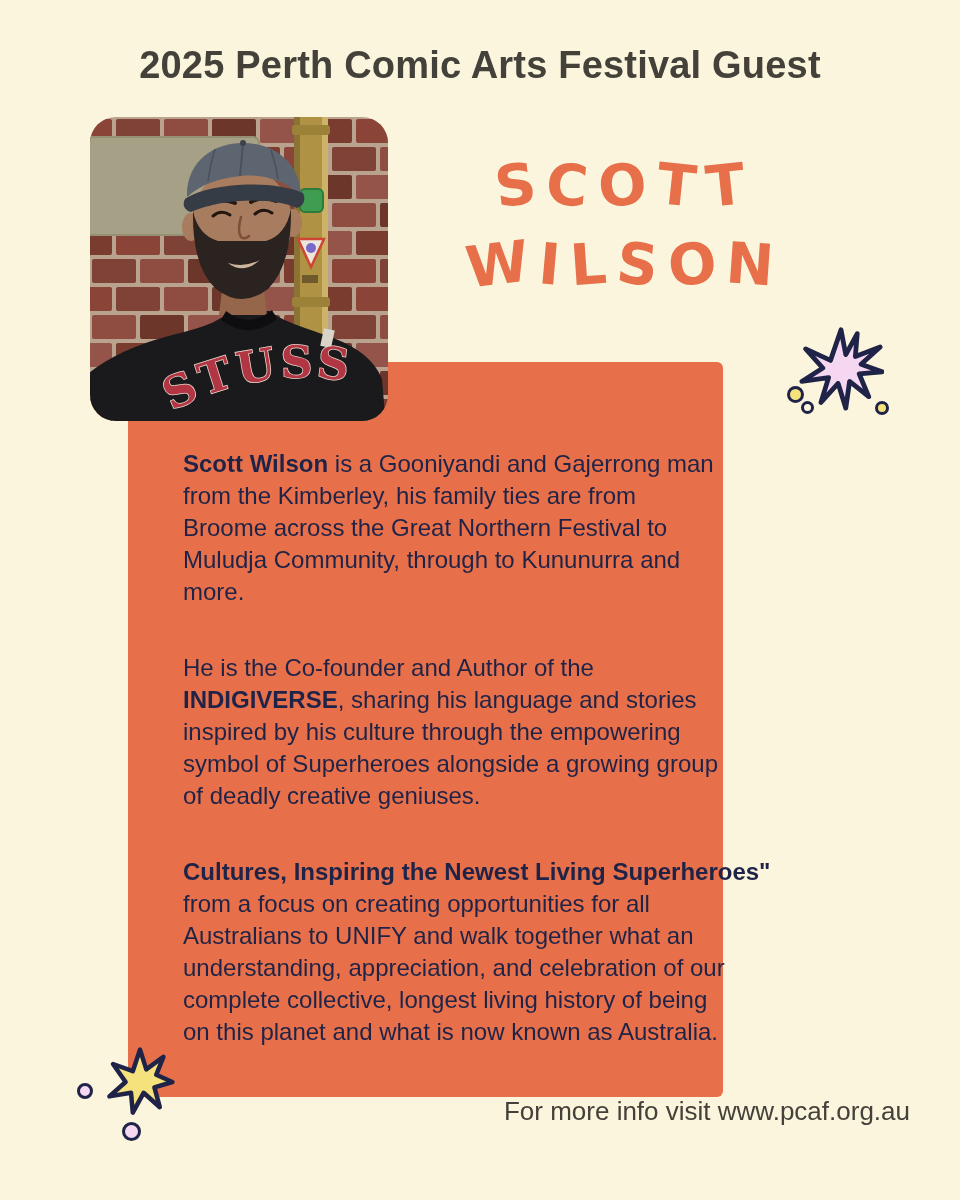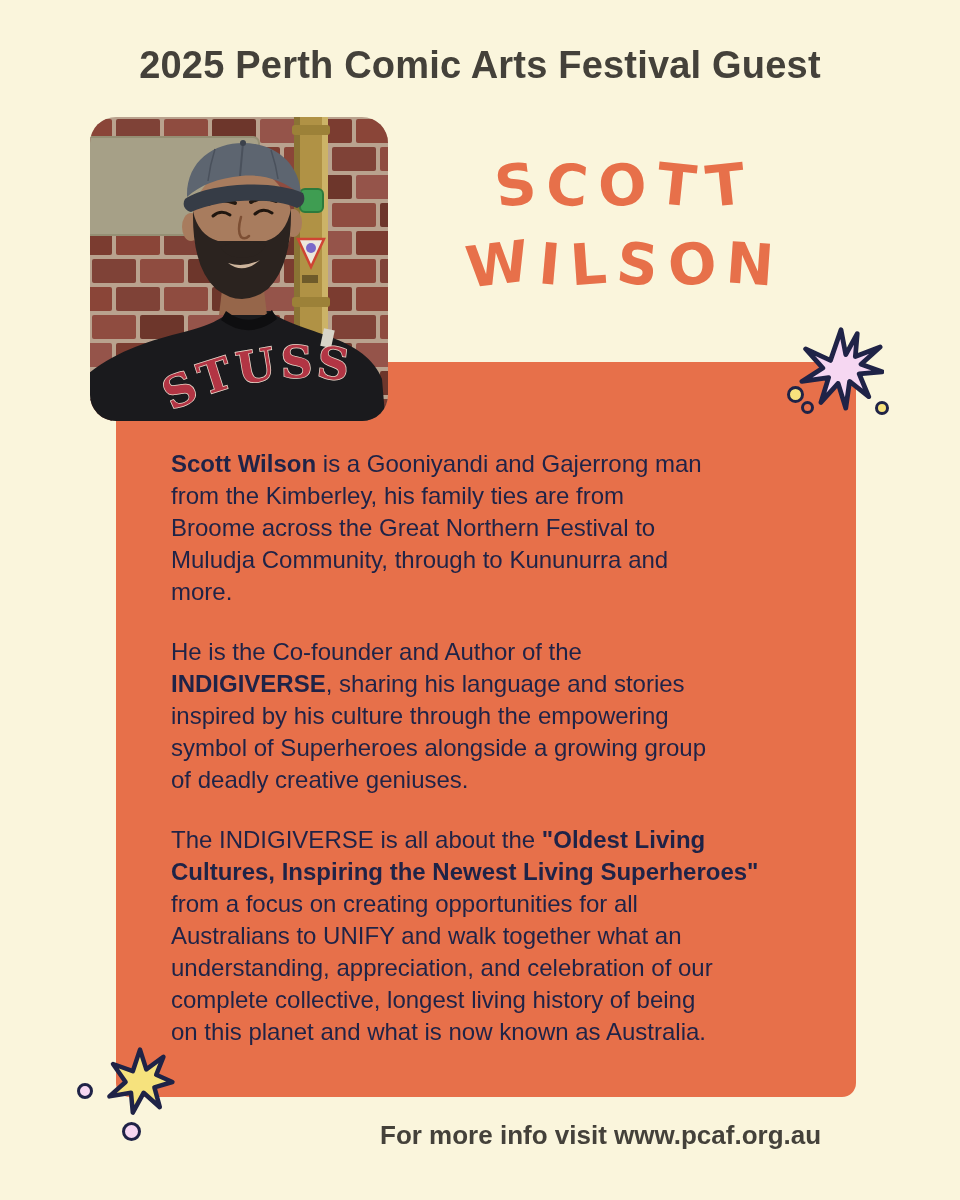--- a/index.html
+++ b/index.html
@@ -7,45 +7,45 @@
     width:960px;height:1200px;position:relative;overflow:hidden;
     background:var(--background,#FAF5DC);
     font-family:"Liberation Sans",sans-serif;
   }
   .header-title{
     position:absolute;top:44px;left:0;width:960px;text-align:center;
     font-weight:700;font-size:38px;color:var(--text-charcoal,#44413A);
     letter-spacing:.2px;
   }
   .card{
-    position:absolute;left:116px;top:362px;width:740px;height:735px;
-    background:var(--card,#E7704A);border-radius:14px;
+    position:absolute;left:128px;top:362px;width:595px;height:735px;
+    background:var(--card,#E7704A);border-radius:6px;
   }
   .photo-frame{
     position:absolute;left:90px;top:117px;width:298px;height:304px;
     border-radius:26px;overflow:hidden;background:#b9a28e;z-index:3;
   }
   .photo-frame svg{display:block;}
   .name-title{
     position:absolute;left:400px;top:146px;width:440px;text-align:center;
     color:var(--accent-orange,#E7704A);
     font-family:"DejaVu Sans",sans-serif;font-weight:800;z-index:2;
   }
   .name-line{font-size:57px;line-height:79px;height:79px;}
   .funky-letter{display:inline-block;margin:0 5px;}
   .bio{
     position:absolute;left:55px;top:86px;width:650px;
     font-size:24px;line-height:32px;color:var(--text-navy,#1F2347);
   }
-  .para + .para{margin-top:28px;}
+  .para + .para{margin-top:44px;}
   .line{white-space:nowrap;}
   .bold{font-weight:700;}
   .footer-note{
-    position:absolute;left:380px;top:1120px;width:530px;text-align:left;
-    font-weight:700;font-size:26px;color:var(--text-charcoal,#44413A);
+    position:absolute;left:380px;top:1096px;width:530px;text-align:right;
+    font-weight:400;font-size:26px;color:var(--text-charcoal,#44413A);
     white-space:nowrap;
   }
   .deco{position:absolute;z-index:4;}
   .star-pink path{fill:var(--star-pink,#F6D7F2);stroke:var(--outline-navy,#1F2347);
     stroke-width:5;stroke-linejoin:round;}
   .star-yellow path{fill:var(--star-yellow,#F6E27D);stroke:var(--outline-navy,#1F2347);
     stroke-width:5;stroke-linejoin:round;}
   .dot{position:absolute;border-radius:50%;box-sizing:border-box;
     border:3px solid var(--outline-navy,#1F2347);z-index:4;}
   .dot-yellow{background:var(--star-yellow,#F6E27D);}
@@ -67,21 +67,20 @@
         <div class="line"><span>more.</span></div>
       </div>
       <div class="para">
         <div class="line"><span>He is the Co-founder and Author of the</span></div>
         <div class="line"><span class="bold">INDIGIVERSE</span><span>, sharing his language and stories</span></div>
         <div class="line"><span>inspired by his culture through the empowering</span></div>
         <div class="line"><span>symbol of Superheroes alongside a growing group</span></div>
         <div class="line"><span>of deadly creative geniuses.</span></div>
       </div>
       <div class="para">
-        <div class="line"><span>The INDIGIVERSE is all about the </span><span class="bold">"Oldest Living</span></div>
         <div class="line"><span class="bold">Cultures, Inspiring the Newest Living Superheroes"</span></div>
         <div class="line"><span>from a focus on creating opportunities for all</span></div>
         <div class="line"><span>Australians to UNIFY and walk together what an</span></div>
         <div class="line"><span>understanding, appreciation, and celebration of our</span></div>
         <div class="line"><span>complete collective, longest living history of being</span></div>
         <div class="line"><span>on this planet and what is now known as Australia.</span></div>
       </div>
     </div>
 </div>
 

